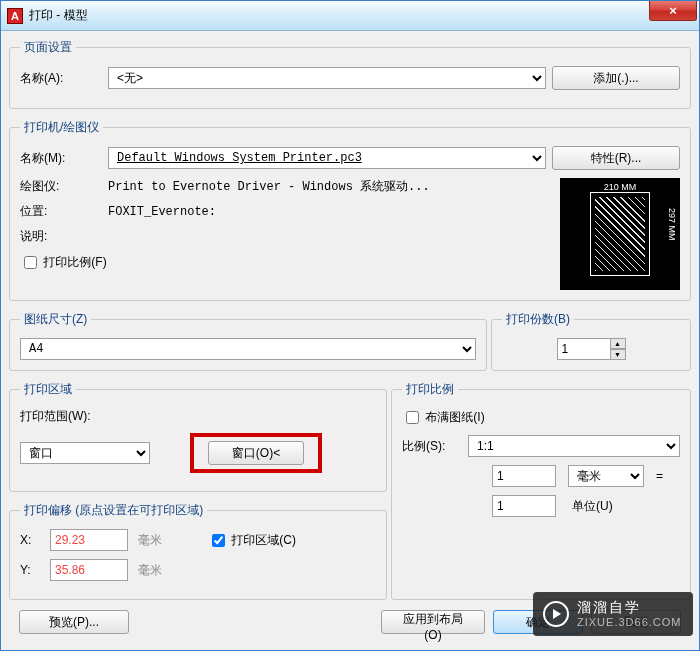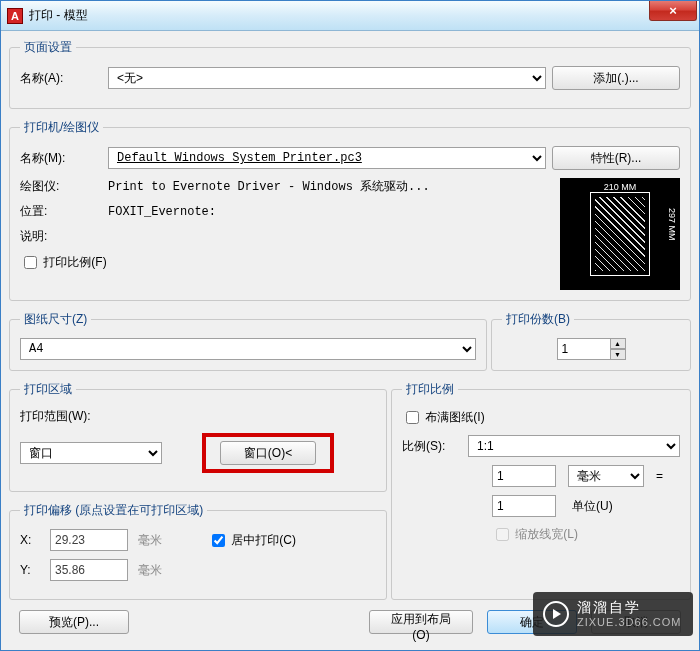--- a/index.html
+++ b/index.html
@@ -62,27 +62,27 @@
     content:""; position:absolute; inset:4px;
     background:repeating-linear-gradient(45deg,#fff 0 1px,#000 1px 5px);
     opacity:.9;
   }
   .dim-top { position:absolute; top:4px; left:0; right:0; color:#fff; font-size:9px; text-align:center; }
   .dim-right { position:absolute; right:3px; top:30px; color:#fff; font-size:9px; writing-mode:vertical-rl; }
   .half { flex:1; }
 
   .redbox { border:4px solid #d10000; padding:4px 14px; display:inline-block; }
 
-  .disabled-input { background:#f0f0f0; color:#404040; border:1px solid #c6c6c6; width:78px; }
+  .disabled-input { background:#f0f0f0; color:#ef4444; border:1px solid #c6c6c6; width:78px; }
   .unit-gray { color:#888; margin-left:4px; width:40px; display:inline-block; }
 
   .spinner { display:inline-flex; flex-direction:column; margin-left:-1px; }
   .spinner button { width:16px; height:11px; font-size:7px; line-height:5px; border:1px solid #9f9f9f; background:#e6e6e6; padding:0; }
 
-  .bottom-buttons { display:flex; gap:14px; padding:0 10px 10px 10px; align-items:center; }
+  .bottom-buttons { display:flex; gap:8px; padding:0 10px 10px 10px; align-items:center; }
 
   .watermark {
     position:absolute; bottom:14px; right:6px; width:160px; height:44px;
     background:rgba(30,30,30,.85); border-radius:4px;
     display:flex; align-items:center; color:#fff; gap:8px; padding:0 10px;
   }
   .watermark .play { width:26px; height:26px; border:2px solid #fff; border-radius:50%; display:flex; align-items:center; justify-content:center; }
   .watermark .play::after { content:""; border-left:8px solid #fff; border-top:5px solid transparent; border-bottom:5px solid transparent; margin-left:2px; }
   .watermark .txt { display:flex; flex-direction:column; line-height:1.1; }
   .watermark .big { font-size:14px; letter-spacing:2px; }
@@ -174,38 +174,38 @@
     </div>
 
     <div class="cols">
       <div class="half">
         <fieldset>
           <legend>打印区域</legend>
           <div class="row">
             <span>打印范围(W):</span>
           </div>
           <div class="row" style="gap:40px">
-            <select style="width:142px">
+            <select style="width:130px">
               <option>窗口</option>
             </select>
             <span class="redbox">
               <button class="btn" style="width:96px">窗口(O)&lt;</button>
             </span>
           </div>
         </fieldset>
 
         <fieldset>
           <legend>打印偏移 (原点设置在可打印区域)</legend>
           <div class="row">
             <label style="width:24px">X:</label>
             <input type="text" class="disabled-input" disabled="" value="29.23" style="">
             <span class="unit-gray">毫米</span>
             <label style="margin-left:24px">
               <input type="checkbox" checked="" style="">
-              <span>居中打印(C)</span>
+              <span>打印区域(C)</span>
             </label>
           </div>
           <div class="row">
             <label style="width:24px">Y:</label>
             <input type="text" class="disabled-input" disabled="" value="35.86" style="">
             <span class="unit-gray">毫米</span>
           </div>
         </fieldset>
       </div>
 
@@ -227,26 +227,20 @@
           <input type="text" style="width: 64px;" value="1">
           <select style="width:76px; margin-left:6px">
             <option>毫米</option>
           </select>
           <span class="equals">=</span>
         </div>
         <div class="row" style="padding-left:90px">
           <input type="text" style="width: 64px;" value="1">
           <span style="margin-left:10px">单位(U)</span>
         </div>
-        <div class="row" style="padding-left:90px">
-          <label class="faded">
-            <input type="checkbox" disabled="" style="">
-            <span>缩放线宽(L)</span>
-          </label>
-        </div>
       </fieldset>
     </div>
 
     <div class="bottom-buttons">
       <button class="btn" style="width:110px">预览(P)...</button>
       <div style="flex:1"></div>
       <button class="btn" style="width:104px">应用到布局(O)</button>
       <button class="btn highlight" style="width:90px">确定</button>
       <button class="btn" style="width:90px">取消</button>
     </div>

